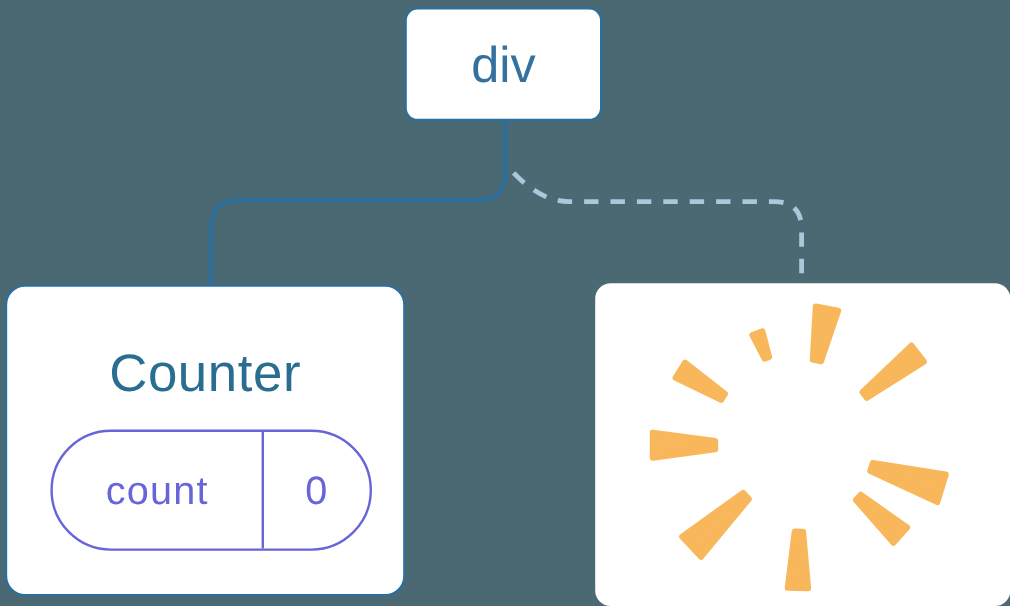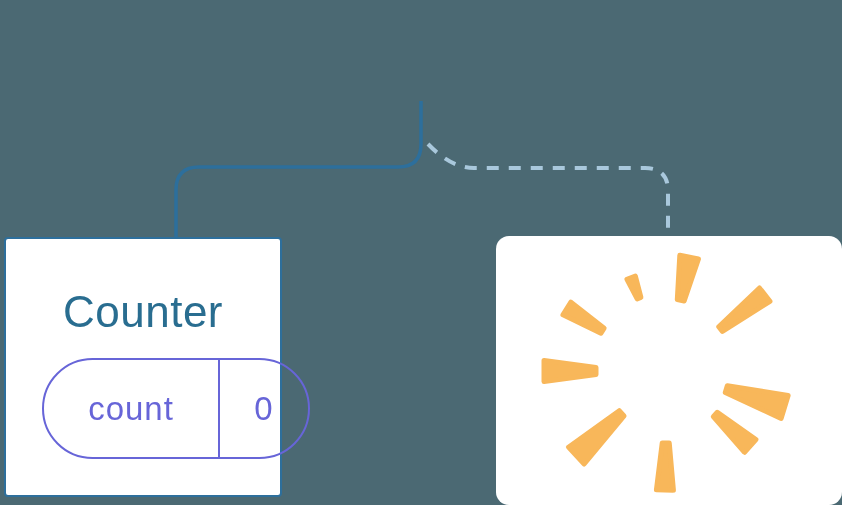--- a/index.html
+++ b/index.html
@@ -22,23 +22,23 @@
 
   .root {
     left: 337px; top: 6px; width: 165px; height: 95px;
     border: 2.5px solid var(--node-border);
     border-radius: 11px;
     display: flex; align-items: center; justify-content: center;
     font-size: 42px; font-weight: 500; color: var(--tag-color);
   }
 
   .counter {
-    left: 4px; top: 237px; width: 278px; height: 260px;
+    left: 4px; top: 237px; width: 334px; height: 260px;
     border: 2px solid var(--node-border);
-    border-radius: 4px;
+    border-radius: 17px;
   }
   .counter-title {
     position: absolute; top: 48px; left: 0; width: 100%;
     text-align: center;
     font-size: 44px; font-weight: 500; letter-spacing: .5px;
     color: var(--title-color);
   }
   .pill {
     position: absolute; left: 36px; top: 119px;
     width: 268px; height: 101px;
@@ -70,20 +70,23 @@
 </head>
 <body>
 
 <div class="canvas">
 
   <svg class="edges" viewBox="0 0 842 505" aria-hidden="true">
     <path class="edge-solid" d="M421,101 L421,144 Q421,167 398,167 L199,167 Q176,167 176,190 L176,238"></path>
     <path class="edge-dashed" d="M428,144 Q451,168 474,168 L645,168 Q668,168 668,191 L668,237"></path>
   </svg>
 
+  <div class="node root">
+    <span>div</span>
+  </div>
 
   <div class="node counter">
     <div class="counter-title">Counter</div>
     <div class="pill">
       <div class="pill-cell pill-key">count</div>
       <div class="pill-cell pill-val">0</div>
     </div>
   </div>
 
   <div class="node removed">

